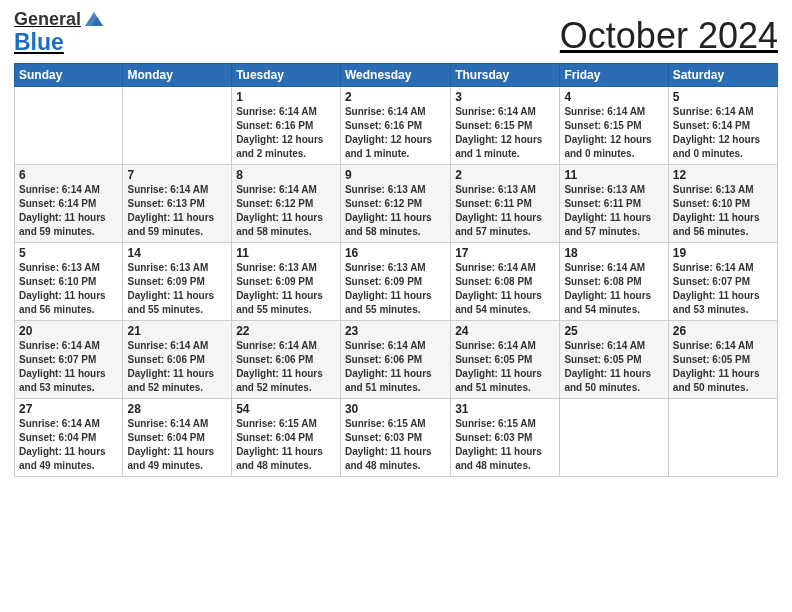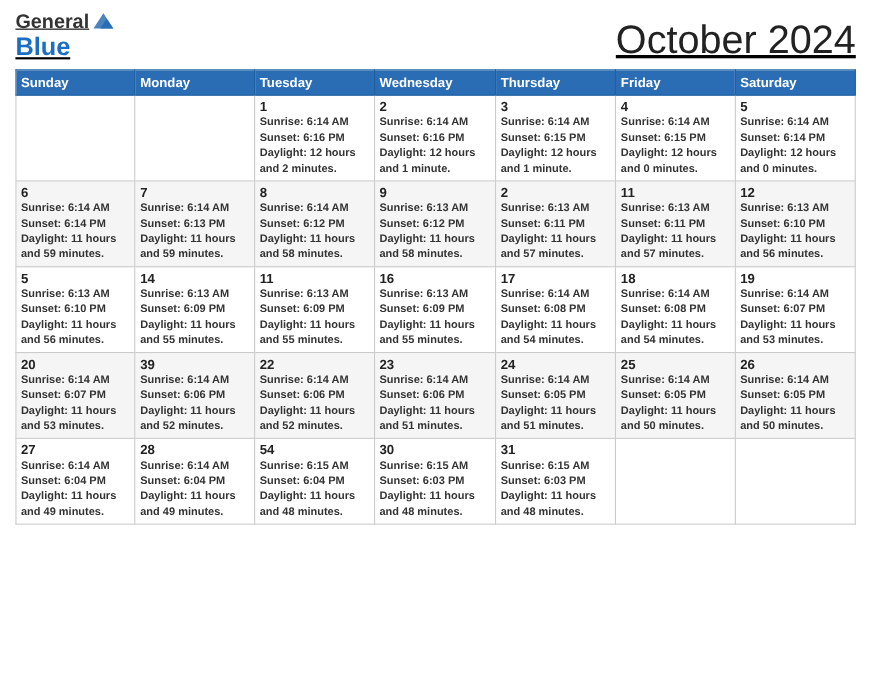--- a/index.html
+++ b/index.html
@@ -282,21 +282,21 @@
         </tr>
         <tr>
           <td>
             <span class="day-number">20</span>
             <div class="day-info" style="white-space: pre-line;">Sunrise: 6:14 AM
 Sunset: 6:07 PM
 Daylight: 11 hours
 and 53 minutes.</div>
           </td>
           <td>
-            <span class="day-number">39</span>
+            <span class="day-number">21</span>
             <div class="day-info" style="white-space: pre-line;">Sunrise: 6:14 AM
 Sunset: 6:06 PM
 Daylight: 11 hours
 and 52 minutes.</div>
           </td>
           <td>
             <span class="day-number">22</span>
             <div class="day-info" style="white-space: pre-line;">Sunrise: 6:14 AM
 Sunset: 6:06 PM
 Daylight: 11 hours

